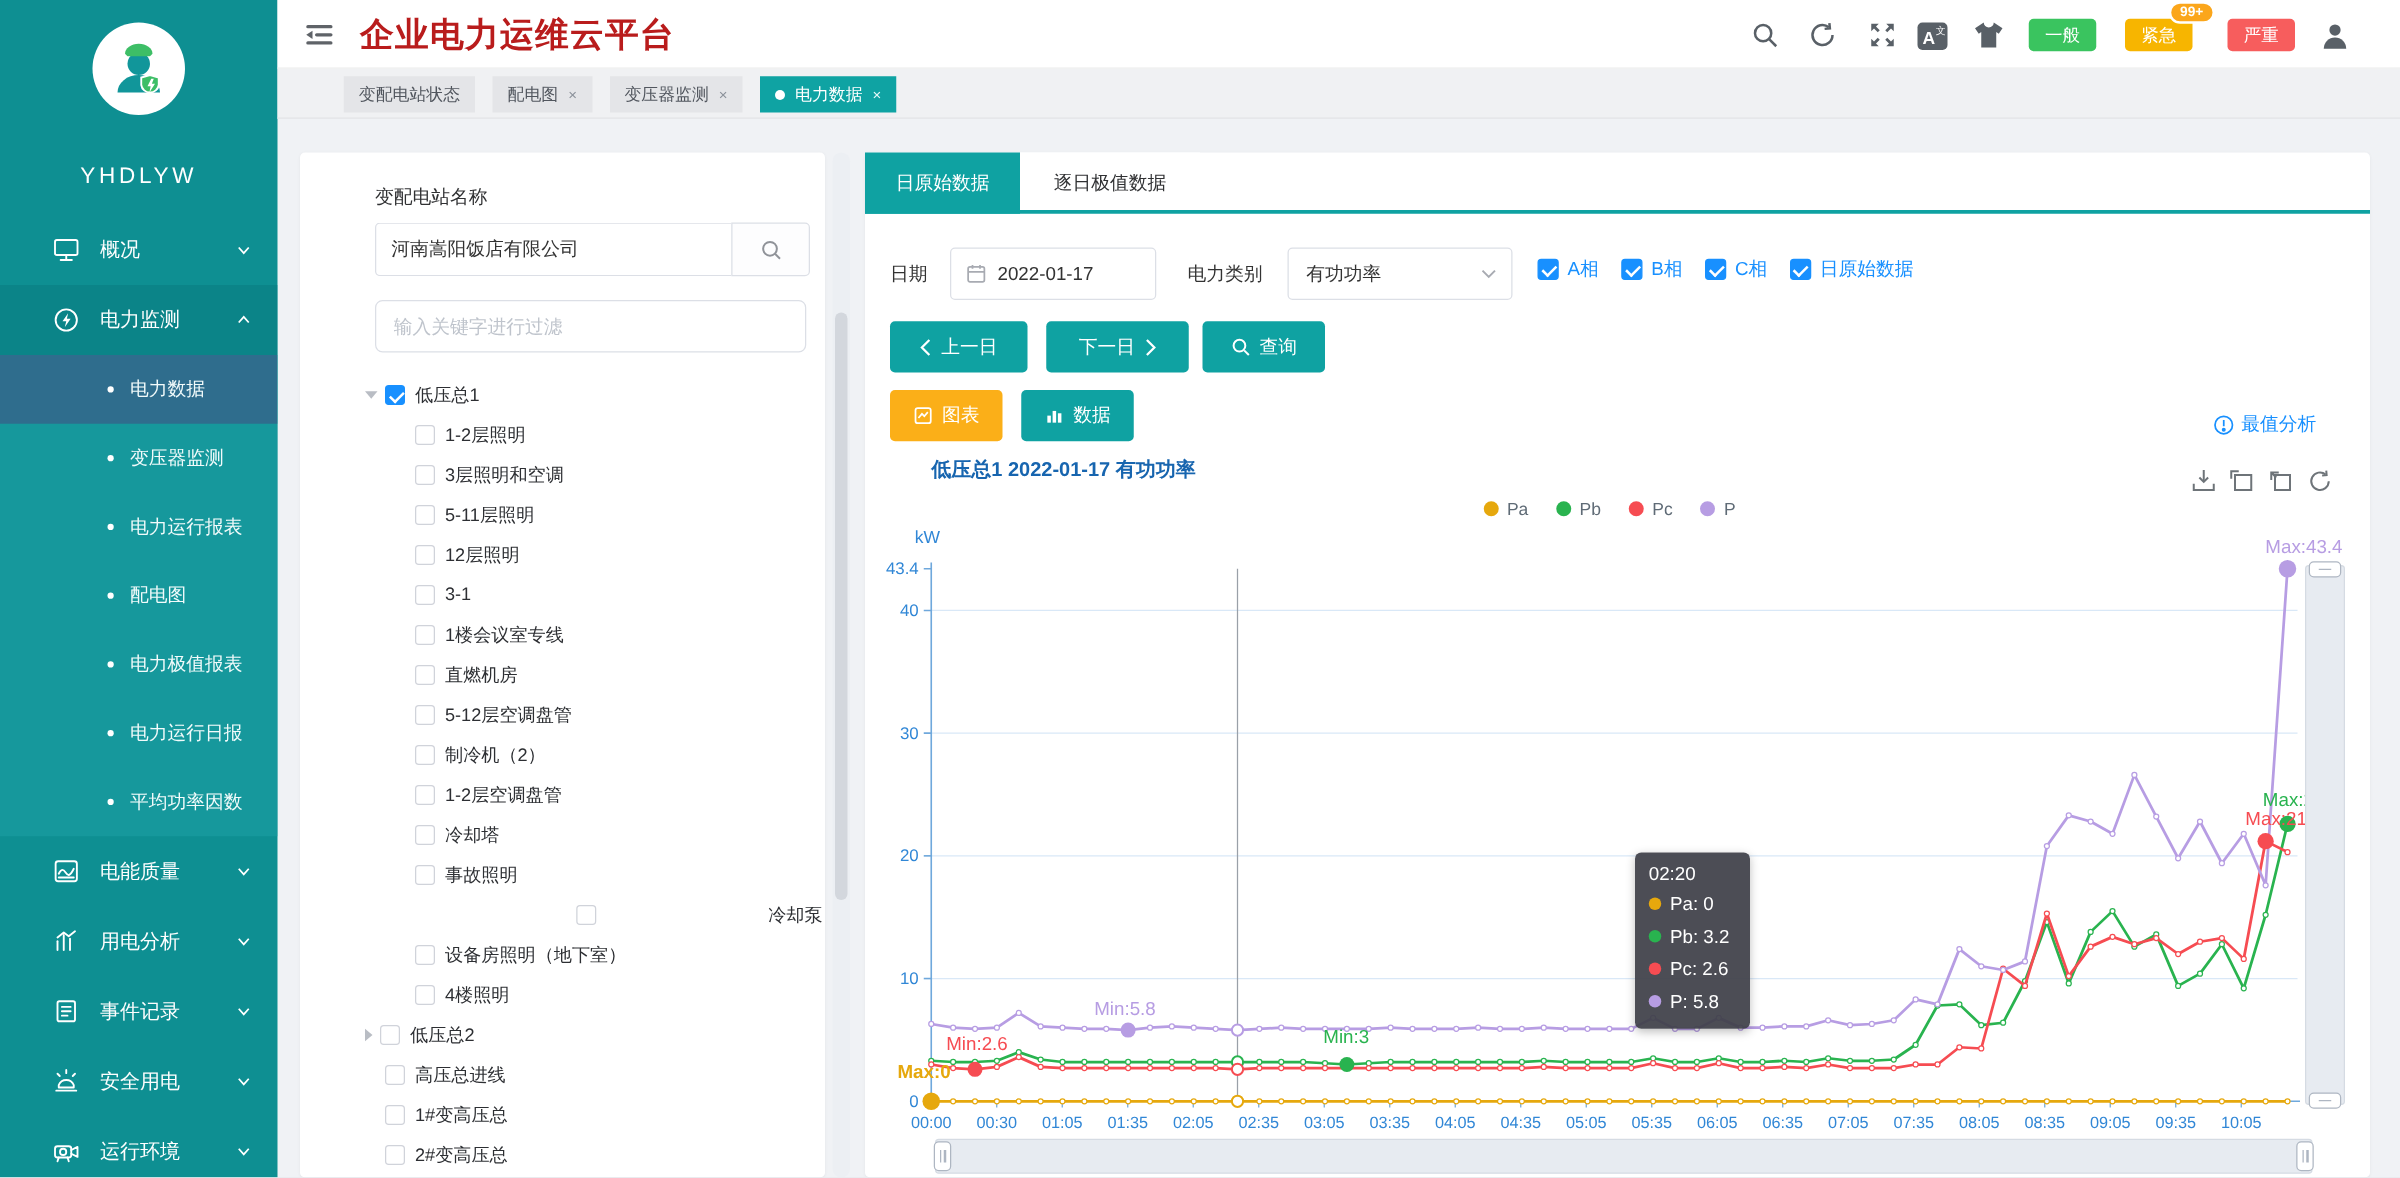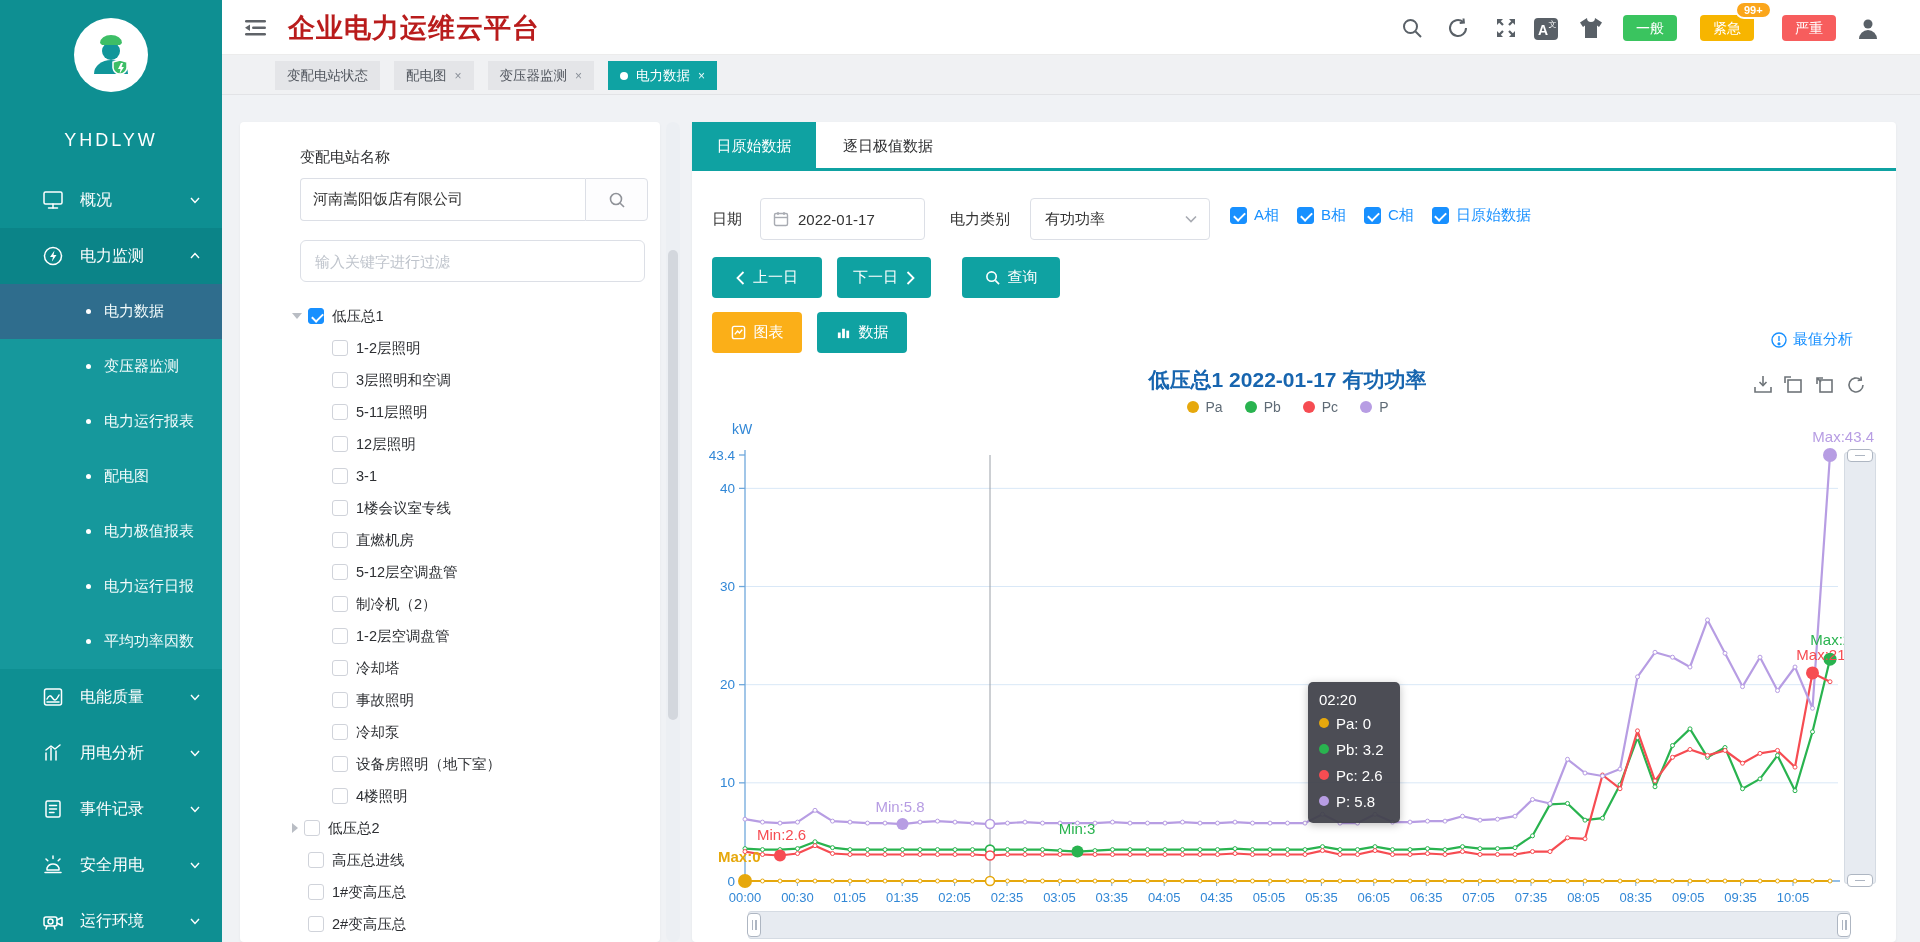--- a/index.html
+++ b/index.html
@@ -58,21 +58,21 @@
   .sub-underline{position:absolute;left:692px;top:168px;width:1204px;height:3px;background:#0fa2a2;}
   .flabel{position:absolute;font-size:15px;color:#333;top:210px;}
   .finput{position:absolute;top:198px;height:42px;border:1px solid #dcdfe6;border-radius:4px;background:#fff;display:flex;align-items:center;font-size:15px;color:#333;cursor:pointer;}
   .phases{position:absolute;left:1230px;top:206px;display:flex;gap:18px;}
   .phase{display:flex;align-items:center;gap:7px;cursor:pointer;}
   .phase .cb{width:17px;height:17px;margin:0;}
   .phase .plabel{font-size:15px;color:#1890ff;}
   .tbtn{position:absolute;height:41px;border-radius:4px;background:#0fa2a2;color:#fff;font-size:15px;display:flex;align-items:center;justify-content:center;gap:8px;cursor:pointer;border:none;}
   .obtn{background:#fbaf18;}
   .analysis{position:absolute;left:1771px;top:330px;display:flex;align-items:center;gap:6px;color:#1890ff;font-size:15px;cursor:pointer;}
-  .chart-title{position:absolute;left:745px;top:366px;width:1085px;text-align:center;font-size:21px;font-weight:bold;color:#1765af;}
+  .chart-title{position:absolute;left:745px;top:366px;width:1085px;font-size:16px;font-weight:bold;color:#1765af;}
   .legend{position:absolute;left:745px;top:399px;width:1085px;display:flex;justify-content:center;gap:22px;}
   .leg-item{display:flex;align-items:center;gap:7px;cursor:pointer;}
   .leg-dot{width:12px;height:12px;border-radius:50%;}
   .leg-name{font-size:14px;color:#5f6b76;}
   .ctoolbar{position:absolute;left:1752px;top:374px;display:flex;gap:9px;}
   .ctool{width:22px;height:22px;cursor:pointer;}
   
   .tooltip{position:absolute;left:1308px;top:682px;width:92px;background:rgba(62,64,72,.93);border-radius:5px;padding:9px 11px;color:#fff;z-index:5;box-shadow:0 2px 8px rgba(0,0,0,.25);}
   .tt-title{font-size:15px;margin-bottom:2px;}
   .tt-row{display:flex;align-items:center;gap:7px;font-size:15px;height:26px;}
@@ -394,21 +394,21 @@
       <div class="trow" style="padding-left: 24px;">
         <span class="caret-none"></span>
         <span class="cb"></span>
         <span>冷却塔</span>
       </div>
       <div class="trow" style="padding-left: 24px;">
         <span class="caret-none"></span>
         <span class="cb"></span>
         <span>事故照明</span>
       </div>
-      <div class="trow" style="padding-left: 24px;">
+      <div class="trow" style="padding-left: 24px; justify-content: space-between;">
         <span class="caret-none"></span>
         <span class="cb"></span>
         <span>冷却泵</span>
       </div>
       <div class="trow" style="padding-left: 24px;">
         <span class="caret-none"></span>
         <span class="cb"></span>
         <span>设备房照明（地下室）</span>
       </div>
       <div class="trow" style="padding-left: 24px;">
@@ -486,21 +486,21 @@
         <span class="plabel">日原始数据</span>
       </span>
     </div>
 
   <button class="tbtn" style="left:712px;top:257px;width:110px;">
     <svg width="9" height="14" viewBox="0 0 9 14" fill="none" stroke="#fff" stroke-width="1.8">
         <polyline points="7.5,1 1.5,7 7.5,13"></polyline>
       </svg>
     <span>上一日</span>
   </button>
-  <button class="tbtn" style="left:837px;top:257px;width:94px;">
+  <button class="tbtn" style="left:837px;top:257px;width:114px;">
     <span>下一日</span>
     <svg width="9" height="14" viewBox="0 0 9 14" fill="none" stroke="#fff" stroke-width="1.8">
         <polyline points="1.5,1 7.5,7 1.5,13"></polyline>
       </svg>
   </button>
   <button class="tbtn" style="left:962px;top:257px;width:98px;">
     <svg width="15" height="15" viewBox="0 0 16 16" fill="none" stroke="#fff" stroke-width="1.7">
         <circle cx="7" cy="7" r="5"></circle>
         <line x1="11" y1="11" x2="15" y2="15"></line>
       </svg>

